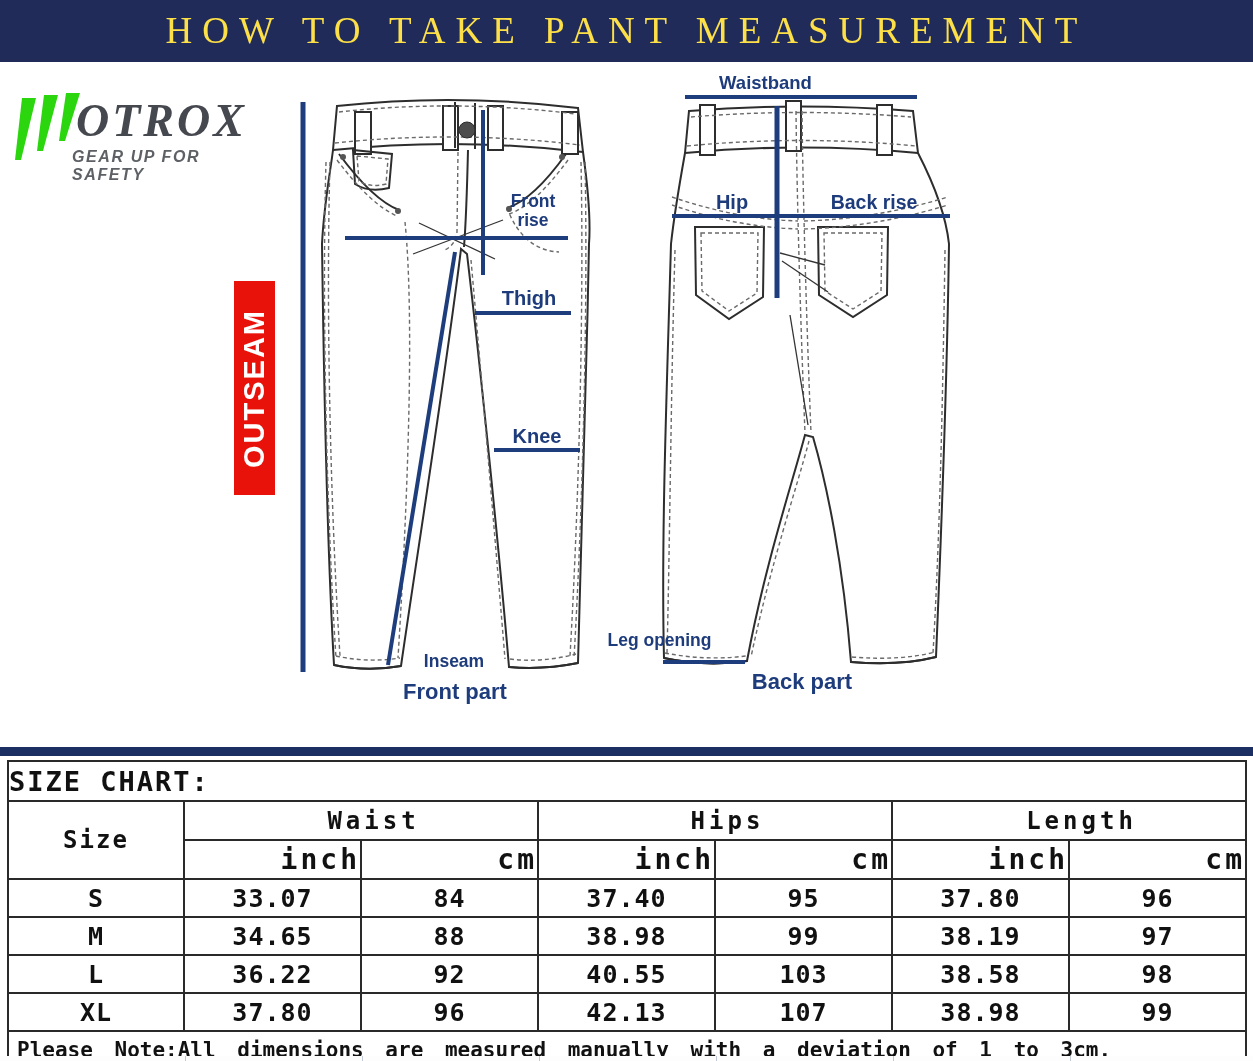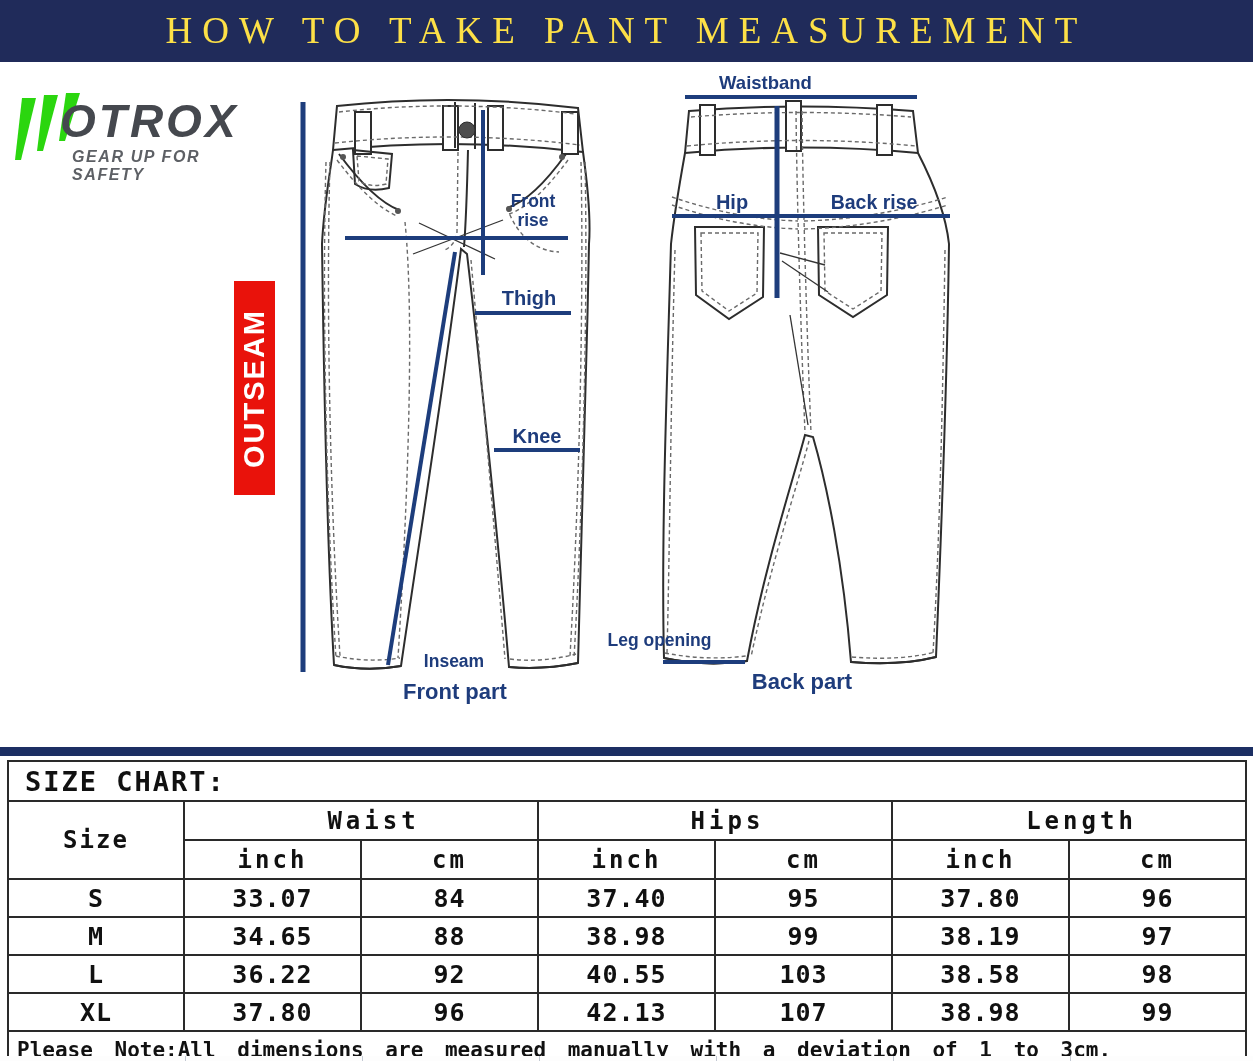--- a/index.html
+++ b/index.html
@@ -6,41 +6,41 @@
   .page{position:relative;width:1253px;height:1061px;background:#ffffff;overflow:hidden;
         font-family:"Liberation Sans",sans-serif;}
   
   .title-bar{position:absolute;left:0;top:0;width:1253px;height:62px;background:#202b5a;}
   .title-bar .t{position:absolute;left:0;top:0;width:100%;height:62px;line-height:62px;
       text-align:center;color:#fde047;font-family:"Liberation Serif",serif;
       font-size:37px;letter-spacing:10px;white-space:nowrap;}
   
   .logo{position:absolute;left:12px;top:90px;width:260px;height:90px;}
   .logo svg{position:absolute;left:2px;top:2px;}
-  .brand{position:absolute;left:48px;top:4px;font-size:46px;font-weight:bold;font-style:italic;
-      color:#45484e;letter-spacing:3px;font-family:Liberation Sans, sans-serif;}
+  .brand{position:absolute;left:64px;top:4px;font-size:46px;font-weight:bold;font-style:italic;
+      color:#45484e;letter-spacing:3px;font-family:Liberation Serif, serif;}
   .tagline{position:absolute;left:60px;top:58px;font-size:16px;font-style:italic;
       color:#5d6065;letter-spacing:1.6px;font-weight:bold;}
   
   .outseam{position:absolute;left:234px;top:281px;width:41px;height:214px;background:#e9120b;
       display:flex;align-items:center;justify-content:center;}
   .outseam .v{writing-mode:vertical-rl;transform:rotate(180deg);color:#fff;font-size:29px;
       font-weight:bold;letter-spacing:2px;white-space:nowrap;}
   
   .lbl{position:absolute;color:#1e3c7c;font-weight:bold;text-align:center;line-height:1.1;}
   
   .divider{position:absolute;left:0;top:747px;width:1253px;height:9px;background:#1c2f63;}
   
   .chart{position:absolute;left:7px;top:760px;width:1240px;border-collapse:collapse;table-layout:fixed;
       font-family:"DejaVu Sans Mono","Liberation Mono",monospace;color:#111;}
   .chart td{border:2px solid #2a2a2a;text-align:center;vertical-align:middle;padding:0;
       font-weight:bold;}
-  .chart .ttl{font-size:27px;text-align:left;padding-left:16px;height:38px;letter-spacing:2px;}
+  .chart .ttl{font-size:27px;text-align:left;height:38px;letter-spacing:2px;}
   .chart .grp{font-size:24px;height:37px;letter-spacing:4px;padding-left:25px;}
-  .chart .sub{font-size:24px;height:37px;letter-spacing:3px;}
+  .chart .sub{font-size:28px;height:37px;letter-spacing:3px;text-align:right;}
   .chart .sz{font-size:24px;letter-spacing:2px;}
   .chart .d{font-size:25px;height:36px;letter-spacing:1px;}
   .chart .note{font-size:21px;text-align:left;padding-left:8px;height:35px;word-spacing:9px;}
   .strip{position:absolute;left:0;top:1056px;width:1253px;height:5px;background:#fdfdfd;}
   .strip i{position:absolute;top:0;width:1px;height:5px;background:#c3c9d3;display:block;}
   
   .draw{position:absolute;}
 </style>
 </head>
 <body>

